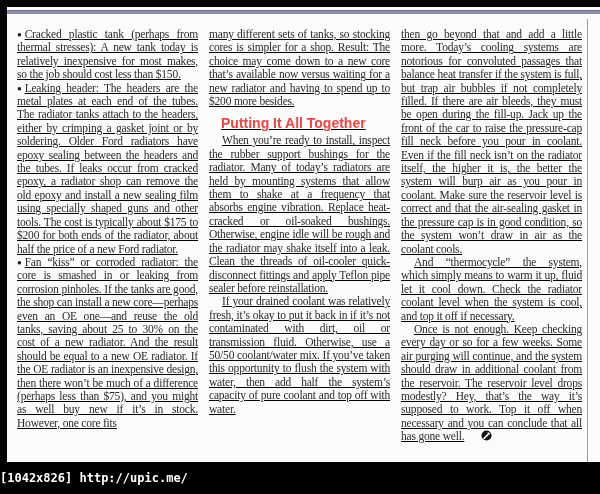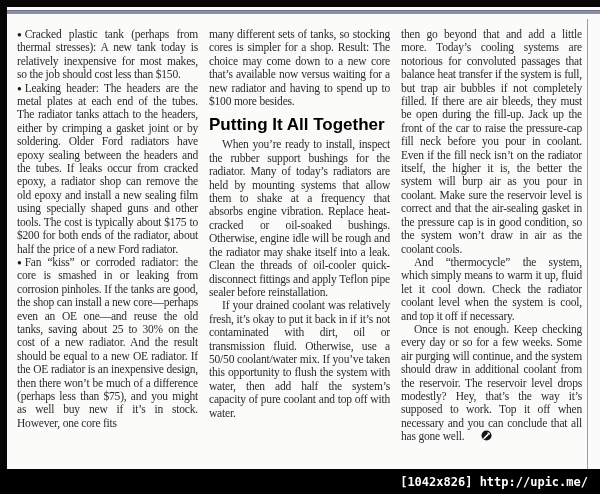--- a/index.html
+++ b/index.html
@@ -28,20 +28,21 @@
     right: 12px; top: 12px; bottom: 0;
     width: 1px;
     background: #979ca6;
   }
   .columns {
     position: absolute;
     left: 10px; top: 21px; right: 16px; bottom: 4px;
     display: flex;
     gap: 11px;
     overflow: hidden;
+    text-decoration: underline;
   }
   .col {
     width: 181px;
     flex: 0 0 181px;
     overflow: hidden;
   }
   .para {
     font-size: 11.5px;
     line-height: 13.4px;
     letter-spacing: -0.2px;
@@ -52,39 +53,39 @@
   .bullet {
     display: inline-block;
     font-size: 8px;
     vertical-align: 1px;
     margin-right: 3px;
     color: #1d1d22;
   }
   .section-heading {
     font-family: "Liberation Sans", sans-serif;
     font-weight: bold;
-    font-size: 17px;
-    color: #000000;
-    margin: 7px 0 3px 0;
+    font-size: 14px;
+    color: #ef4444;
+    margin: 7px 0 3px 12px;
     letter-spacing: 0;
   }
   .eoa-icon {
     display: inline-block;
     width: 11px; height: 11px;
     vertical-align: -1px;
     margin-left: 4px;
   }
   .watermark-bar {
     position: absolute;
     left: 0; right: 0; bottom: 0;
-    height: 25px;
+    height: 32px;
     background: #000;
     display: flex;
     align-items: center;
-    justify-content: flex-end;
+    justify-content: flex-start;
     padding-right: 12px;
   }
   .watermark-text {
     font-family: "DejaVu Sans Mono", monospace;
     font-weight: bold;
     font-size: 12px;
     color: #ffffff;
     white-space: nowrap;
   }
 </style>
@@ -97,21 +98,21 @@
 
   <div class="columns">
 
     <div class="col">
       <p class="para"><span class="bullet">●</span><span>Cracked plastic tank (perhaps from thermal stresses): A new tank today is relatively inexpensive for most makes, so the job should cost less than $150.</span></p>
       <p class="para"><span class="bullet">●</span><span>Leaking header: The headers are the metal plates at each end of the tubes. The radiator tanks attach to the headers, either by crimping a gasket joint or by soldering. Older Ford radiators have epoxy sealing between the headers and the tubes. If leaks occur from cracked epoxy, a radiator shop can remove the old epoxy and install a new sealing film using specially shaped guns and other tools. The cost is typically about $175 to $200 for both ends of the radiator, about half the price of a new Ford radiator.</span></p>
       <p class="para"><span class="bullet">●</span><span>Fan “kiss” or corroded radiator: the core is smashed in or leaking from corrosion pinholes. If the tanks are good, the shop can install a new core—perhaps even an OE one—and reuse the old tanks, saving about 25 to 30% on the cost of a new radiator. And the result should be equal to a new OE radiator. If the OE radiator is an inexpensive design, then there won’t be much of a difference (perhaps less than $75), and you might as well buy new if it’s in stock. However, one core fits</span></p>
     </div>
 
     <div class="col">
-      <p class="para">many different sets of tanks, so stocking cores is simpler for a shop. Result: The choice may come down to a new core that’s available now versus waiting for a new radiator and having to spend up to $100 more besides.</p>
+      <p class="para">many different sets of tanks, so stocking cores is simpler for a shop. Result: The choice may come down to a new core that’s available now versus waiting for a new radiator and having to spend up to $200 more besides.</p>
       <h2 class="section-heading">Putting It All Together</h2>
       <p class="para para-indent">When you’re ready to install, inspect the rubber support bushings for the radiator. Many of today’s radiators are held by mounting systems that allow them to shake at a frequency that absorbs engine vibration. Replace heat-cracked or oil-soaked bushings. Otherwise, engine idle will be rough and the radiator may shake itself into a leak. Clean the threads of oil-cooler quick-disconnect fittings and apply Teflon pipe sealer before reinstallation.</p>
       <p class="para para-indent">If your drained coolant was relatively fresh, it’s okay to put it back in if it’s not contaminated with dirt, oil or transmission fluid. Otherwise, use a 50/50 coolant/water mix. If you’ve taken this opportunity to flush the system with water, then add half the system’s capacity of pure coolant and top off with water.</p>
     </div>
 
     <div class="col">
       <p class="para">then go beyond that and add a little more. Today’s cooling systems are notorious for convoluted passages that balance heat transfer if the system is full, but trap air bubbles if not completely filled. If there are air bleeds, they must be open during the fill-up. Jack up the front of the car to raise the pressure-cap fill neck before you pour in coolant. Even if the fill neck isn’t on the radiator itself, the higher it is, the better the system will burp air as you pour in coolant. Make sure the reservoir level is correct and that the air-sealing gasket in the pressure cap is in good condition, so the system won’t draw in air as the coolant cools.</p>
       <p class="para para-indent">And “thermocycle” the system, which simply means to warm it up, fluid let it cool down. Check the radiator coolant level when the system is cool, and top it off if necessary.</p>
       <p class="para para-indent"><span>Once is not enough. Keep checking every day or so for a few weeks. Some air purging will continue, and the system should draw in additional coolant from the reservoir. The reservoir level drops modestly? Hey, that’s the way it’s supposed to work. Top it off when necessary and you can conclude that all has gone well.</span><span class="eoa-icon"><svg width="11" height="11" viewBox="0 0 24 24">
               <circle cx="12" cy="12" r="11" fill="#141418"></circle>

